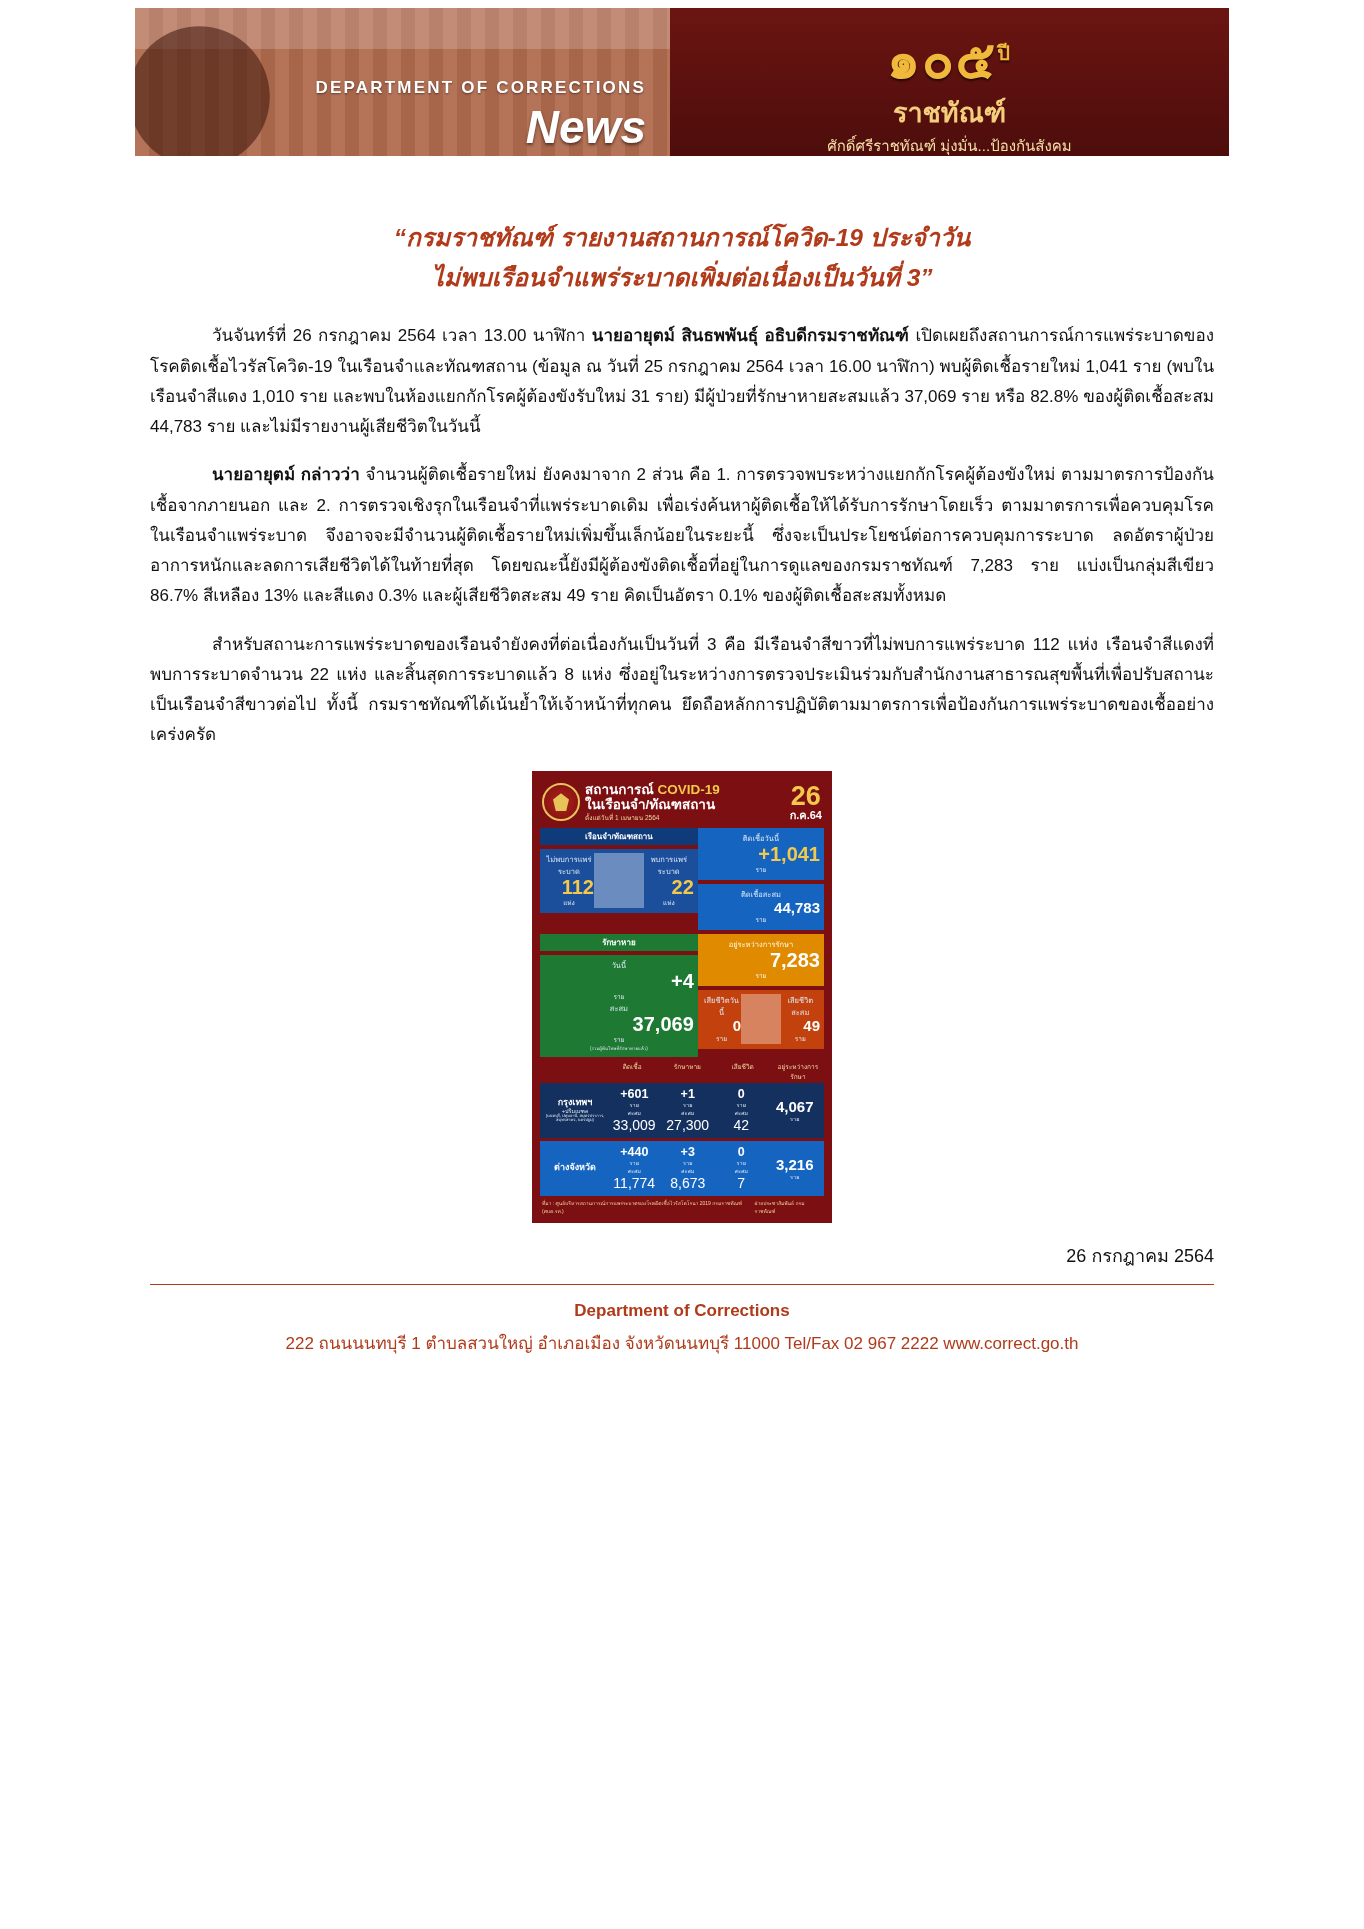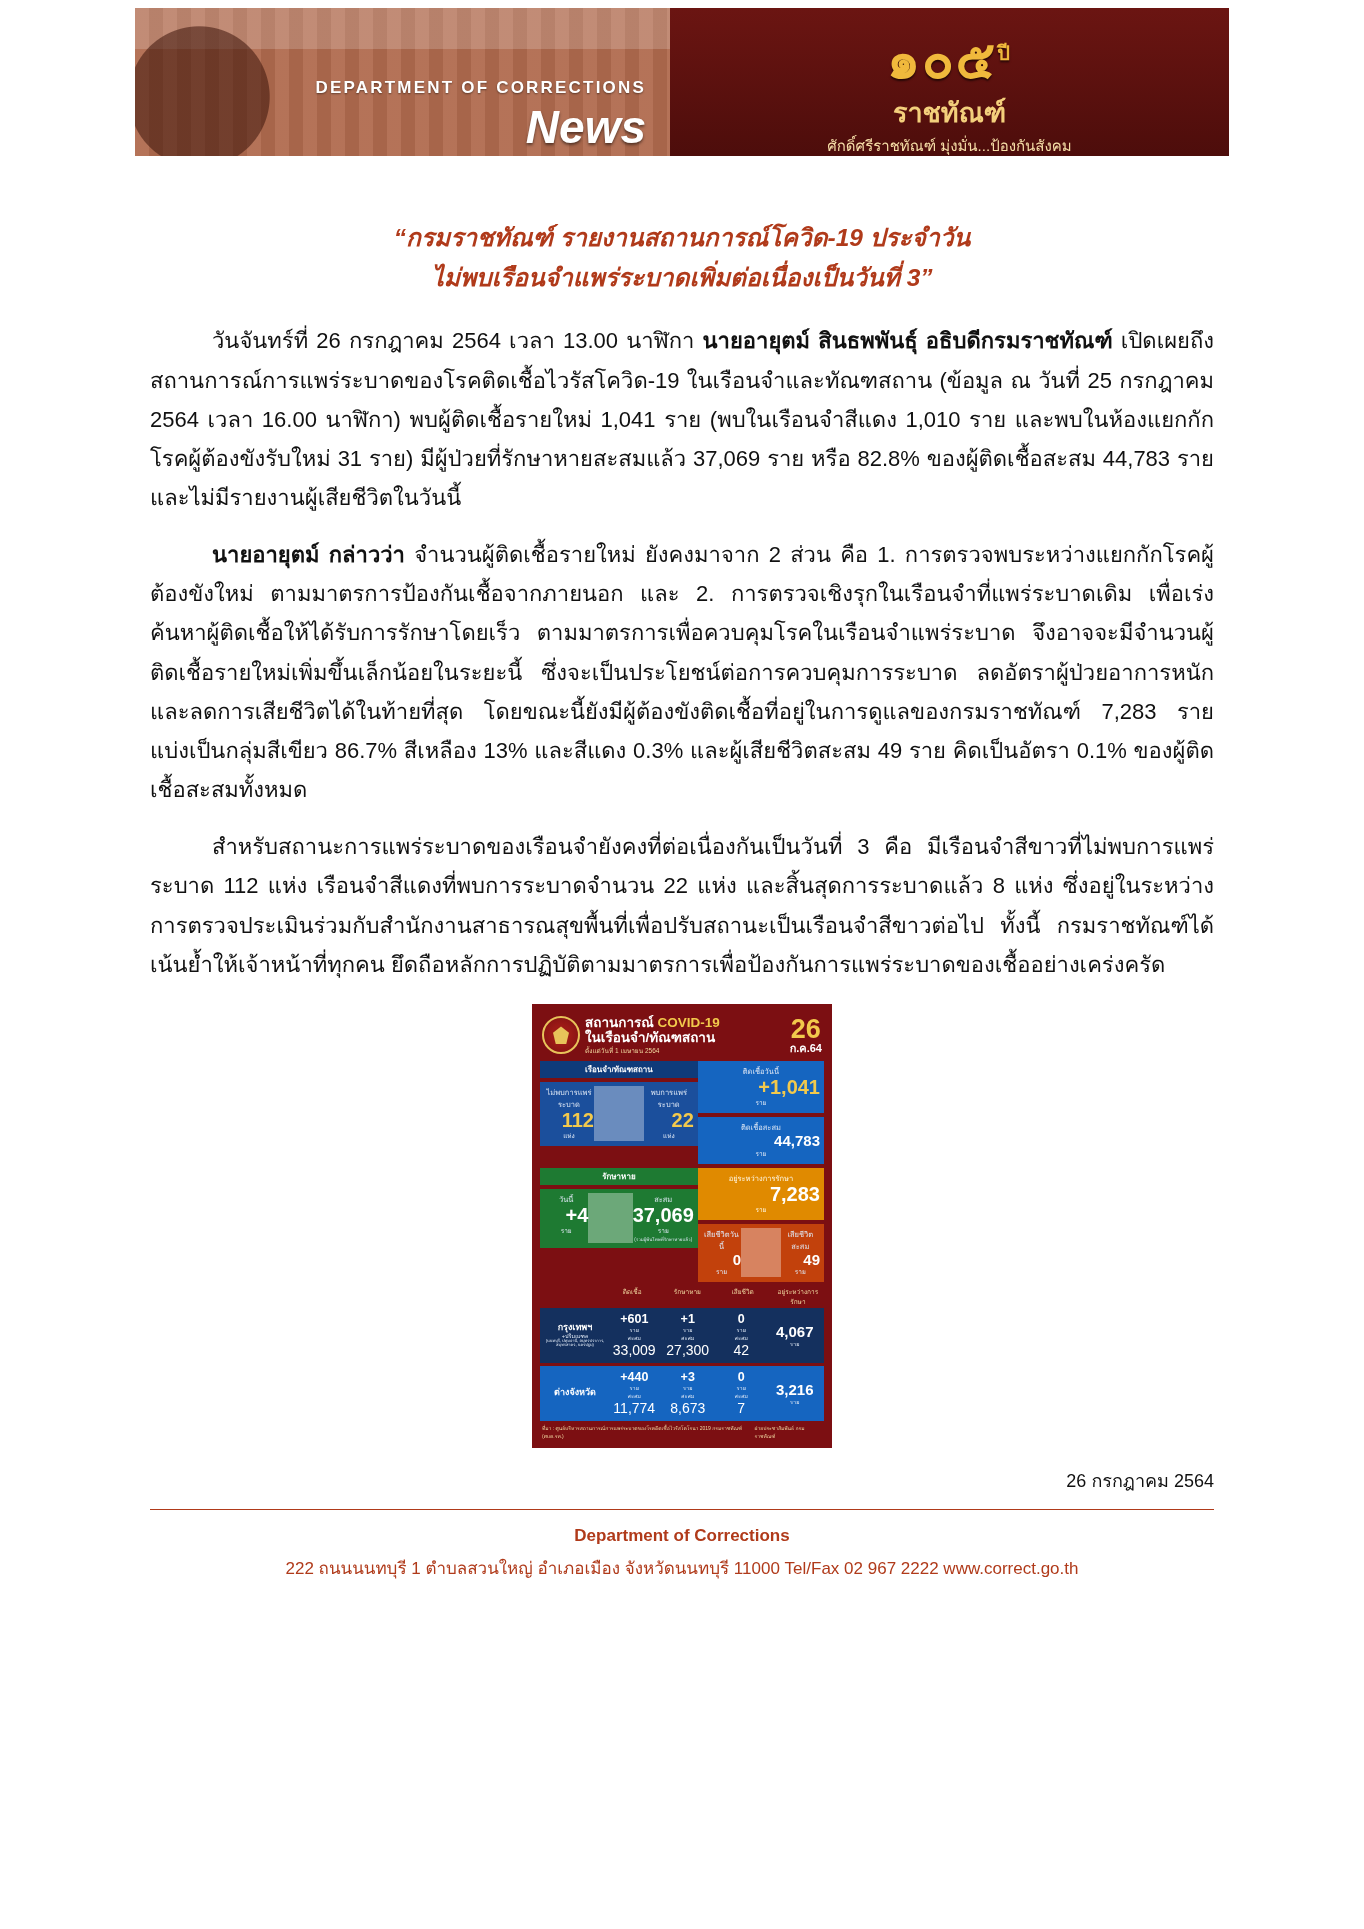--- a/index.html
+++ b/index.html
@@ -91,21 +91,21 @@
     color:#b03a1a;
     font-weight:bold;
     font-style:italic;
     font-size:24.5px;
     line-height:1.62;
   }
 
   
   .body-wrap{
     margin:24px 150px 0 150px;
-    font-size:22px;
+    font-size:17px;
     line-height:1.78;
     text-align:justify;
     color:#111;
   }
   .para{margin:0 0 18px 0;}
   .indent{display:inline-block;width:62px;}
   .b{font-weight:bold;}
 
   
   .info-wrap{
@@ -143,21 +143,21 @@
   .info-head .t2{font-size:6.5px;color:#f0d8a0;}
   .info-head .daybox{margin-left:auto;text-align:center;line-height:1;}
   .info-head .daybox .d{font-size:27px;font-weight:bold;color:#f2c94c;}
   .info-head .daybox .m{font-size:11px;font-weight:bold;color:#fff;}
 
   .grid{display:flex;}
   .col{display:flex;flex-direction:column;gap:4px;}
   .cellbox{padding:4px 4px 5px 4px;box-sizing:border-box;}
   .blue{background:#1b4f9c;}
   .blue2{background:#1565c0;}
-  .green{background:#1e7a32;}
+  .green{background:#1e7a32;flex-direction:column;}
   .orange{background:#e08a00;}
   .dark{background:#c2410c;}
   .navy{background:#14305e;}
   .cap{font-size:7.5px;color:#dfe8f5;text-align:center;}
   .num{font-size:20px;font-weight:bold;text-align:right;line-height:1.05;}
   .num.sm{font-size:15px;}
   .num.yellow{color:#f2c94c;}
   .unit{font-size:6.5px;text-align:center;color:#dfe8f5;}
   .titlestrip{
     background:#0f3b7a;color:#fff;font-size:8px;text-align:center;

